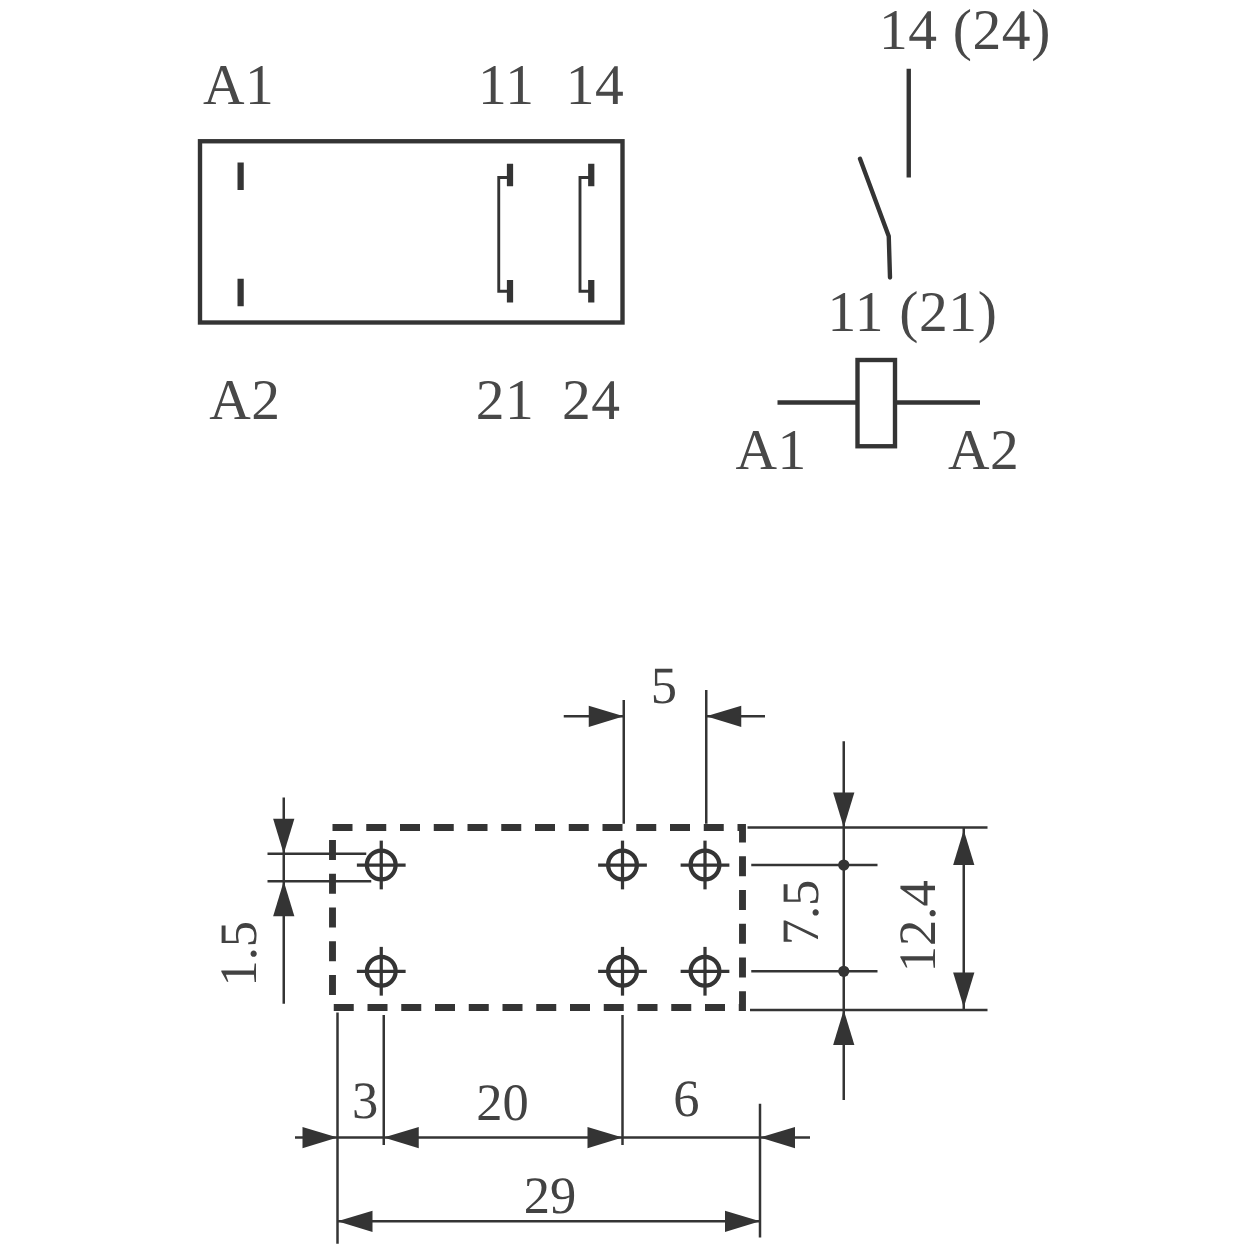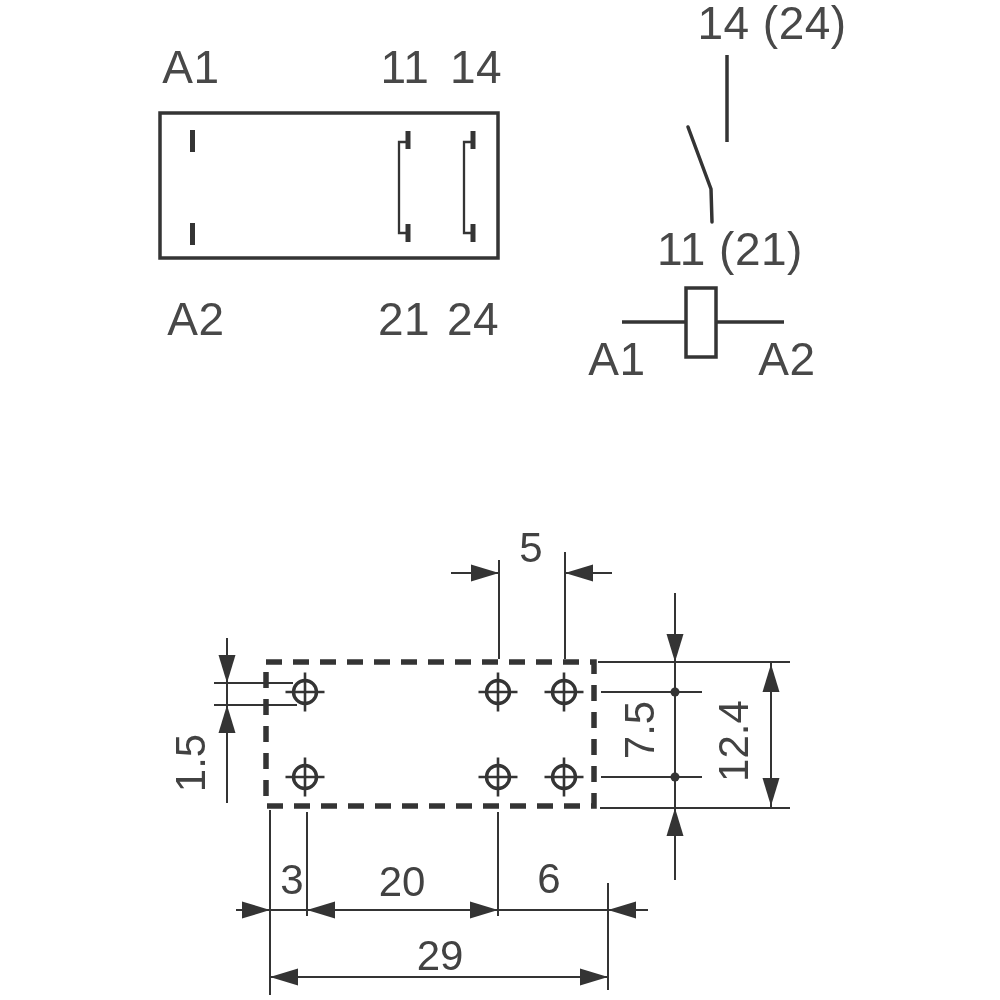--- a/index.html
+++ b/index.html
@@ -1,17 +1,17 @@
 <!DOCTYPE html>
 <html><head>
 <meta charset="utf-8">
 <style>
   html,body{margin:0;padding:0;background:#ffffff;}
   .stage{position:relative;width:1000px;height:1000px;background:#ffffff;overflow:hidden;
-         font-family:Liberation Sans, sans-serif;}
+         font-family:Liberation Serif, serif;}
   svg.sheet{position:absolute;left:0;top:0;filter:blur(0.5px);}
   
   .ln{fill:none;stroke:#343434;}
   .thin{stroke-width:2;}
   .med{stroke-width:2.6;}
   .thick{stroke-width:3.5;}
   .xthick{stroke-width:5;}
   .arrow{fill:#343434;stroke:none;}
   .dot{fill:#343434;stroke:none;}
   .lbl{fill:#484848;font-size:46px;letter-spacing:0.5px;}

